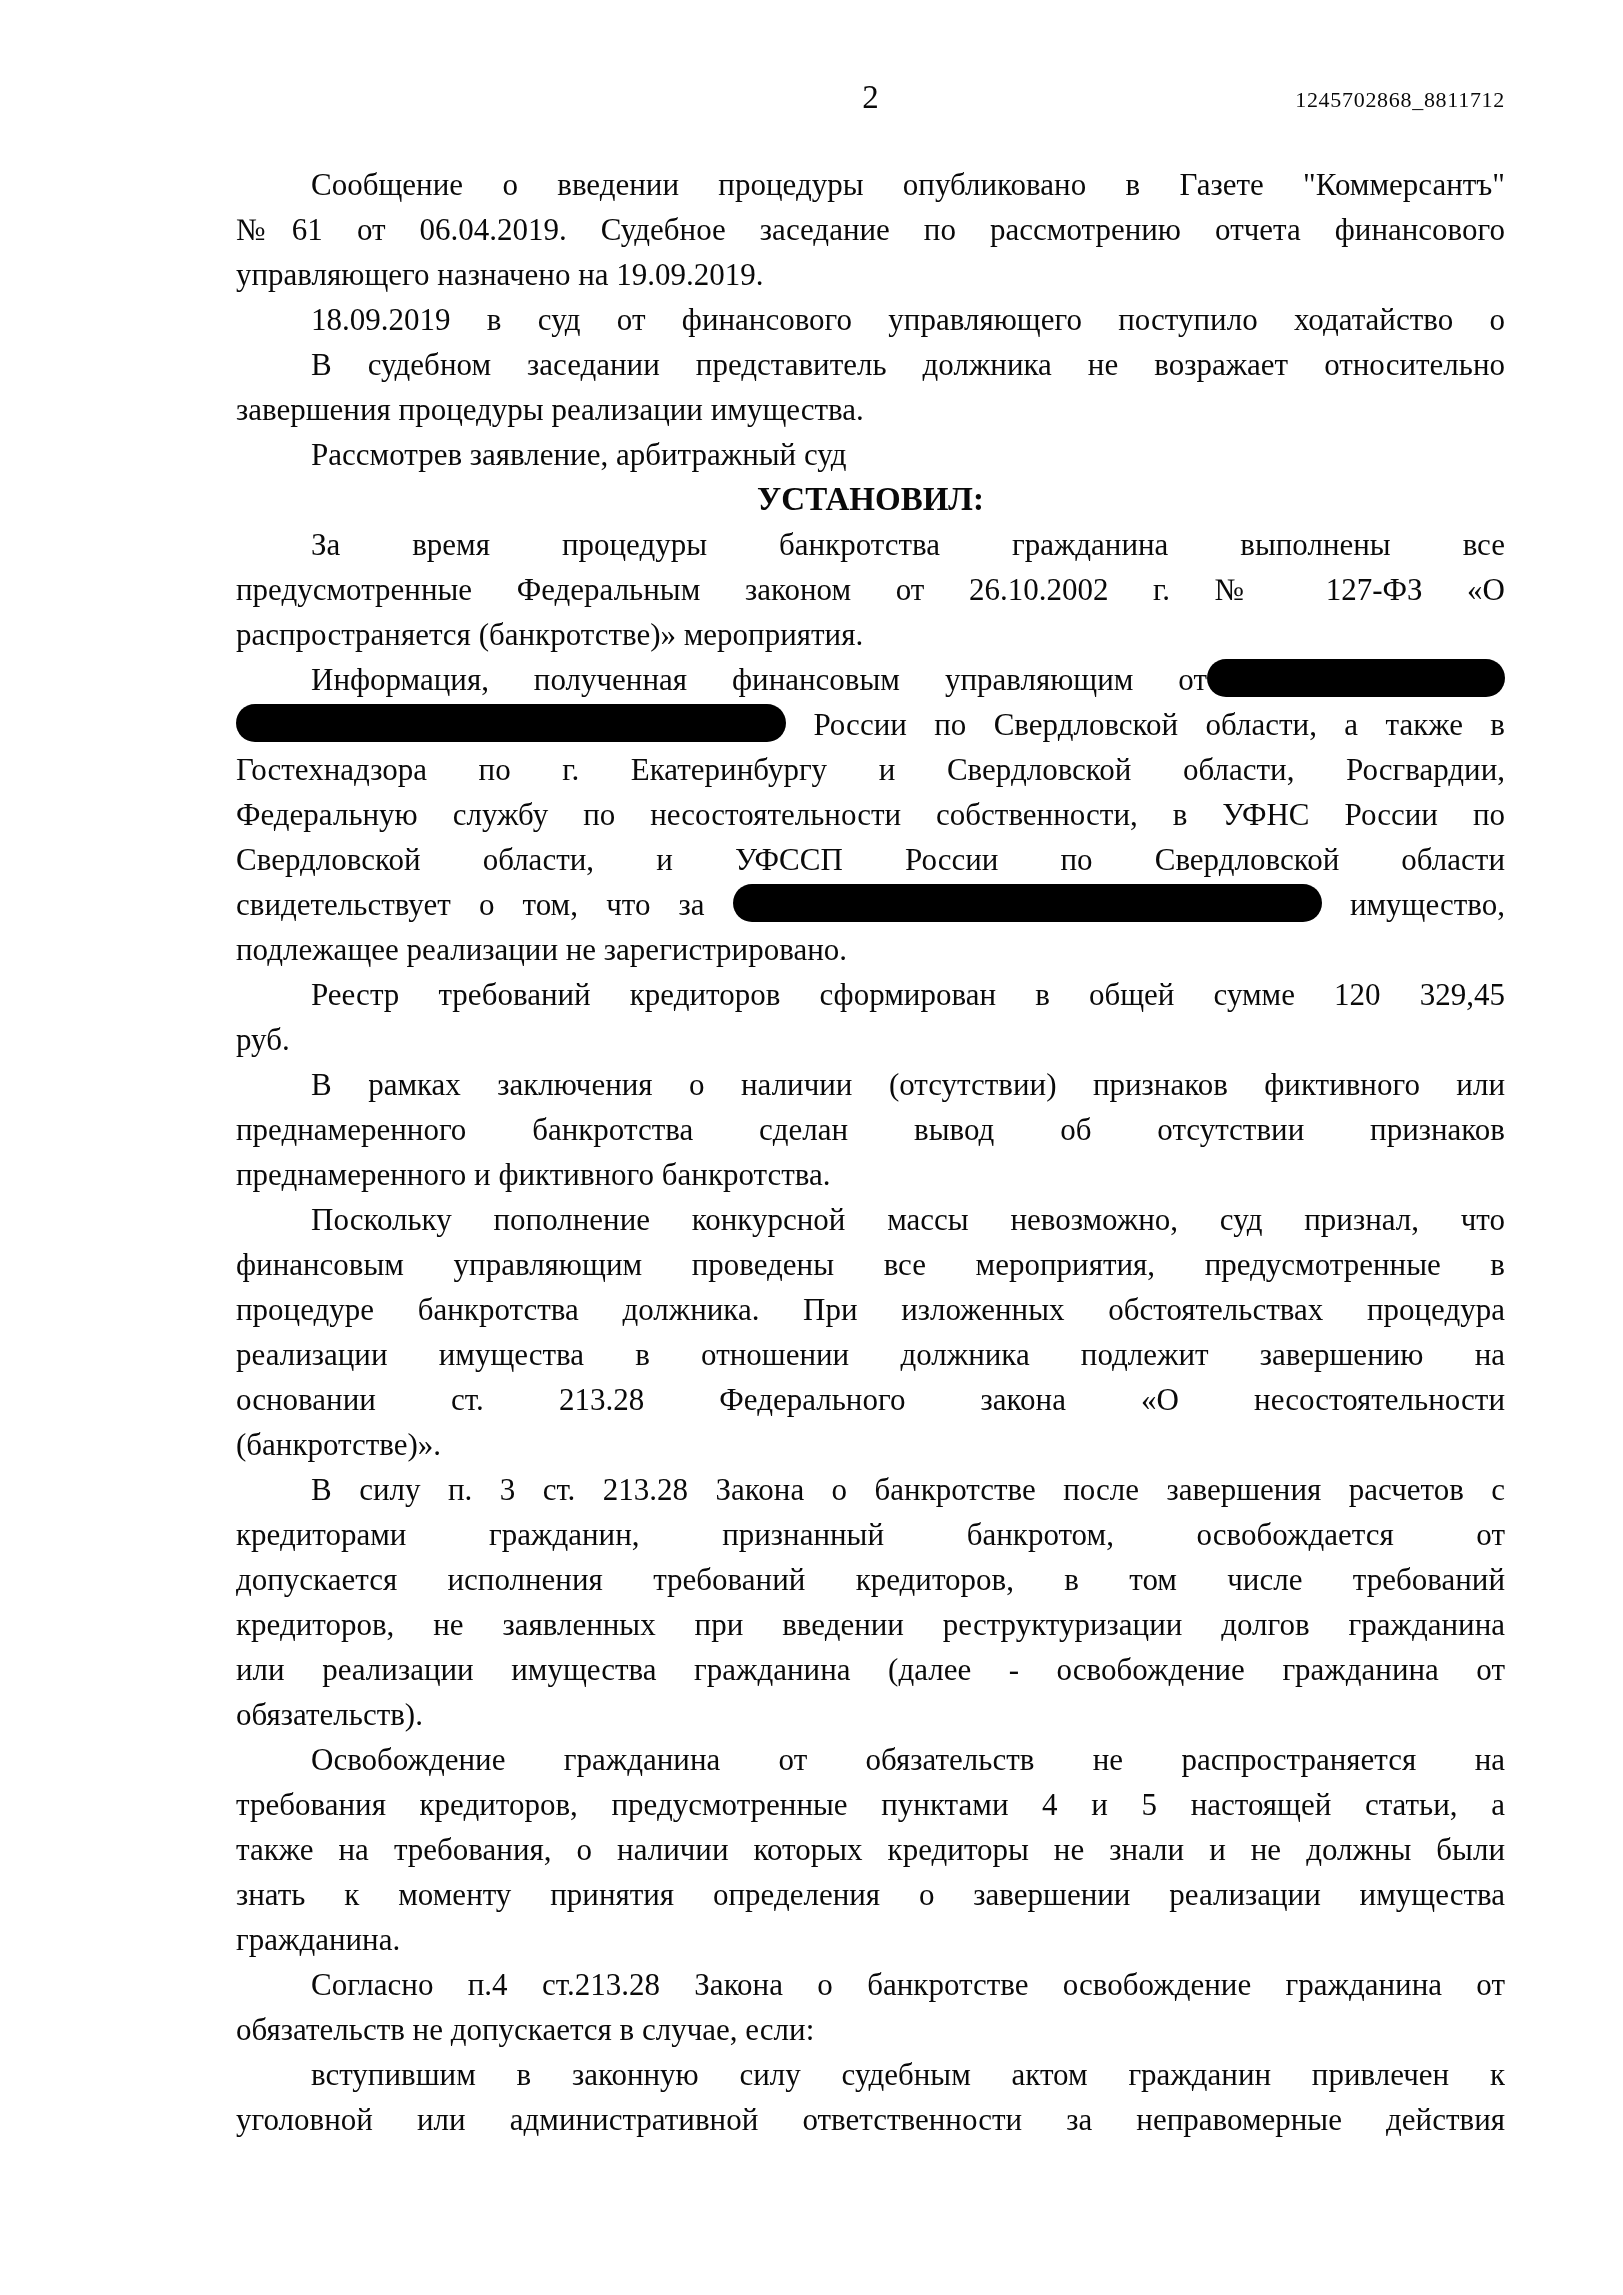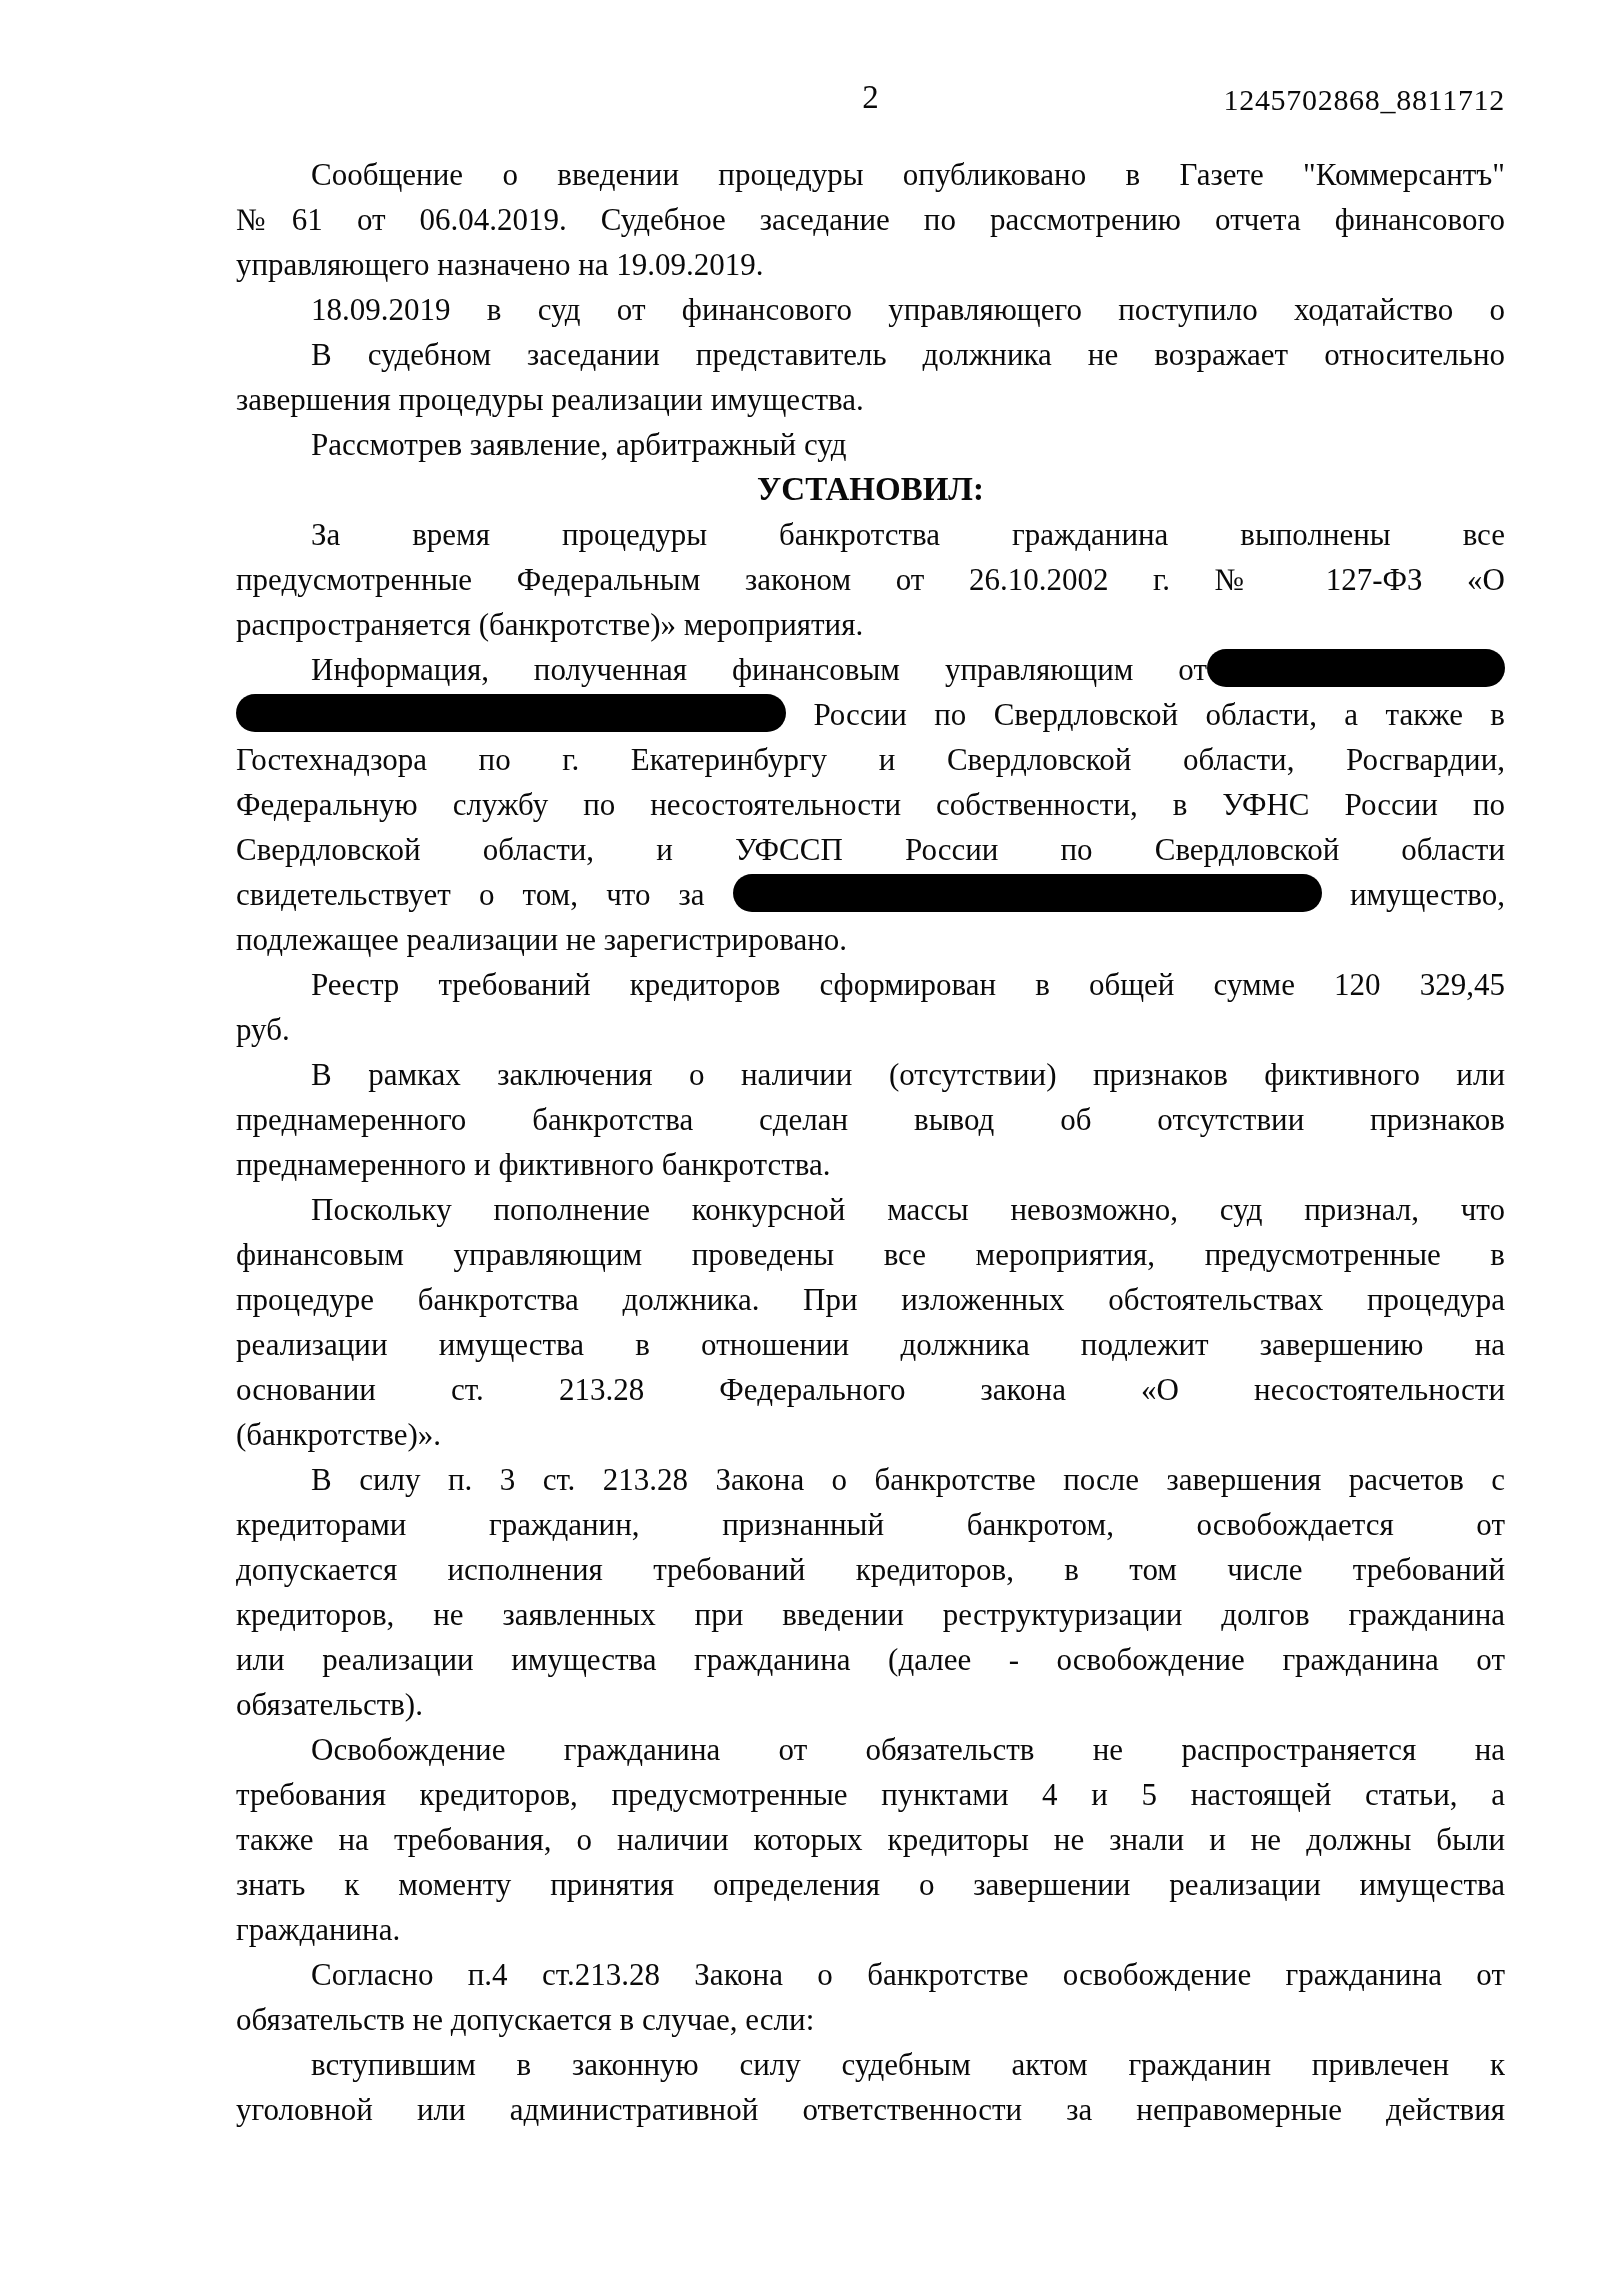--- a/index.html
+++ b/index.html
@@ -27,25 +27,25 @@
     position: absolute;
     left: 0; right: 0;
     text-align: center;
     font-size: 33px;
     line-height: 41px;
   }
   .doc-id {
     position: absolute;
     right: 0;
     top: 3.9px;
-    font-size: 30px;
+    font-size: 22px;
     letter-spacing: 0.7px;
     line-height: 37px;
   }
-  .doc-body { margin-top: 23px; }
+  .doc-body { margin-top: 33px; }
   .para { margin: 0; }
   .line {
     font-size: 31px;
     line-height: 45px;
     height: 45px;
     overflow: hidden;
     text-align: left;
   }
   .line.j {
     text-align: justify;

